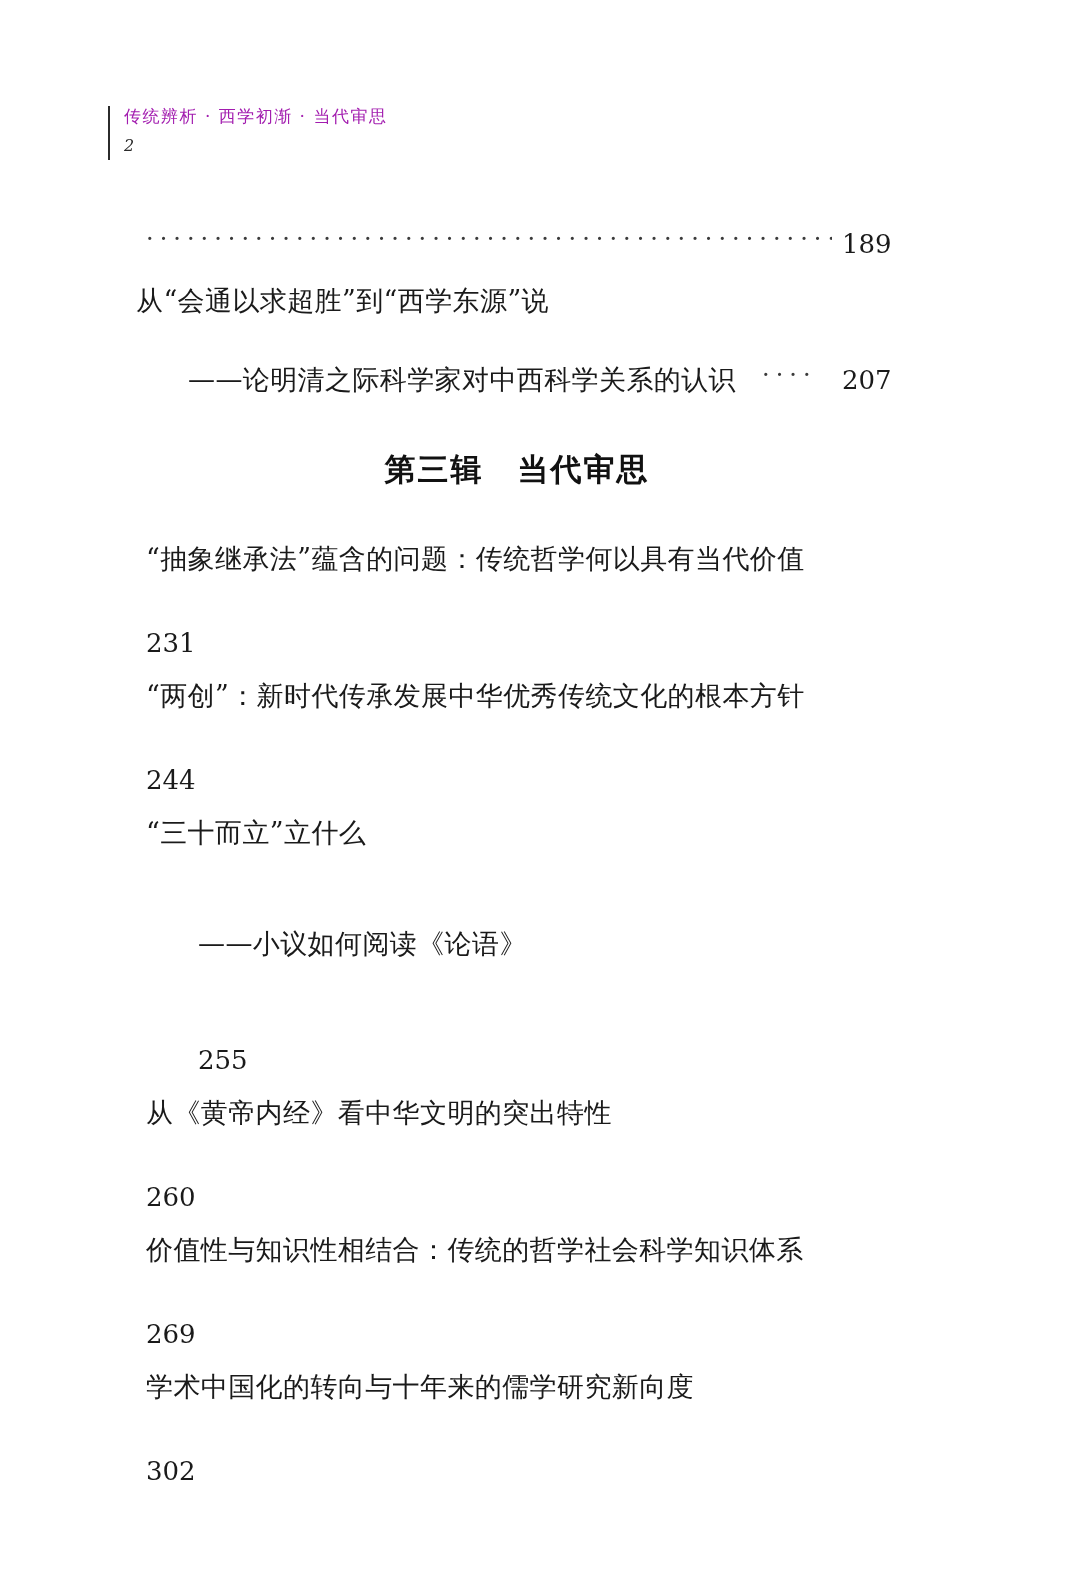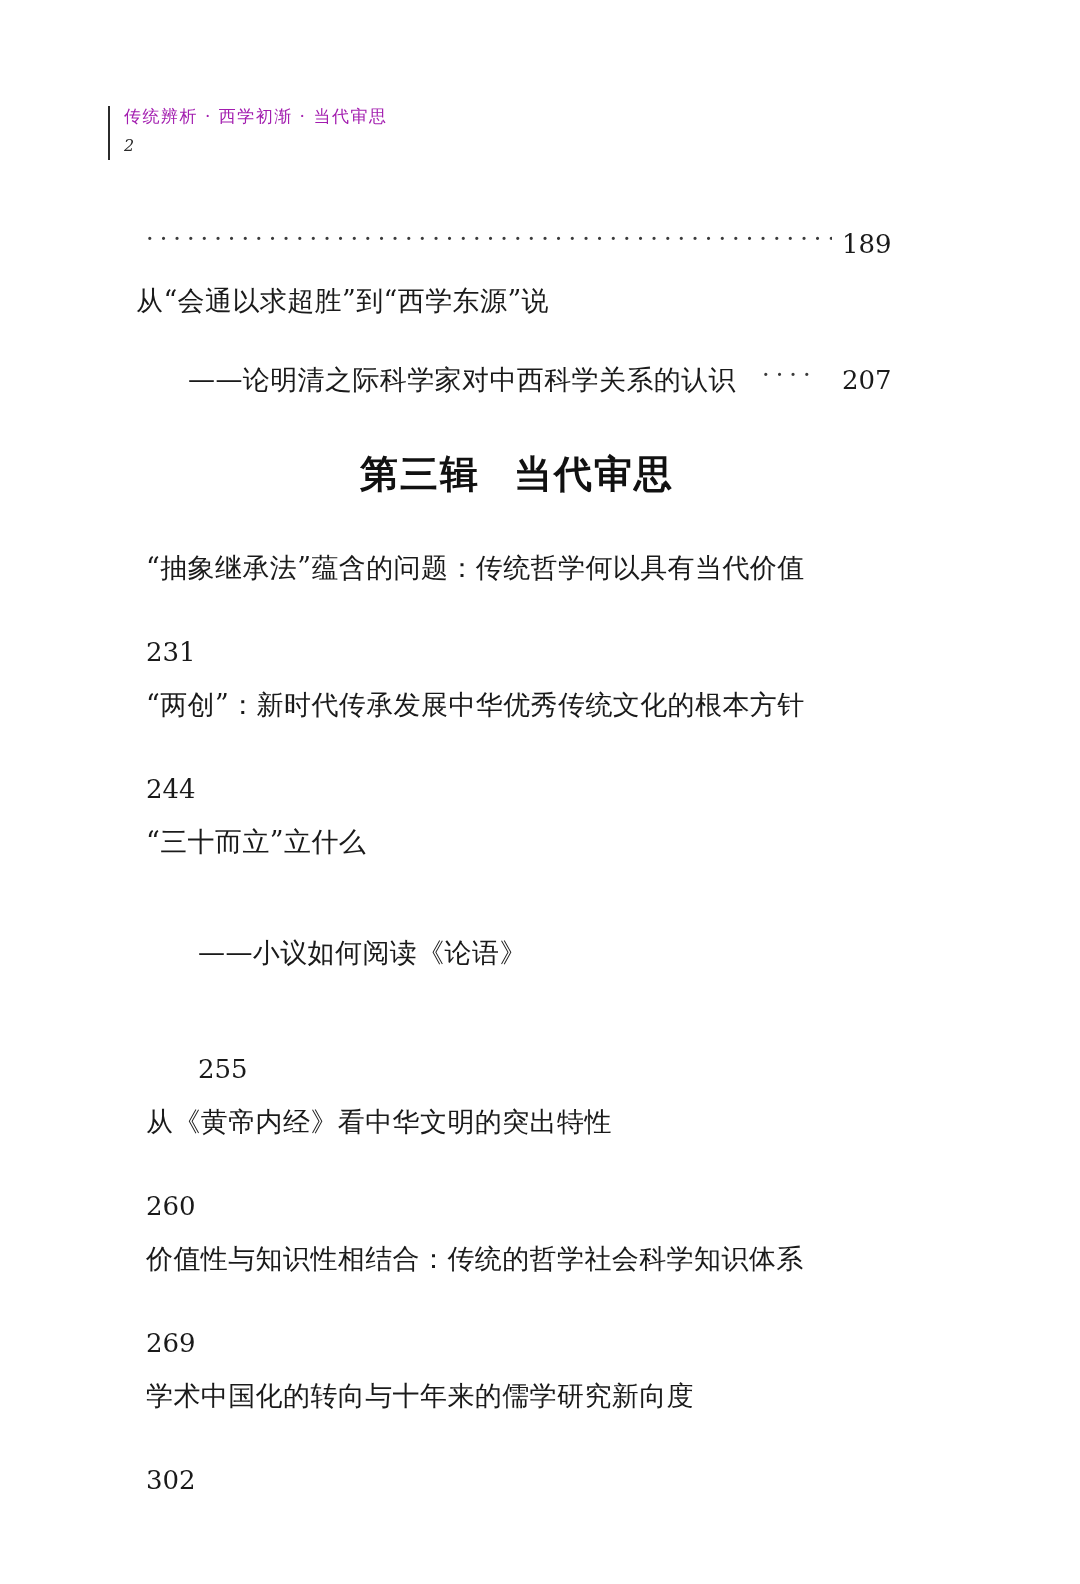--- a/index.html
+++ b/index.html
@@ -96,21 +96,21 @@
     flex: 0 0 auto;
     width: 56px;
     text-align: left;
     font-size: 26px;
     font-family: "DejaVu Serif", "Liberation Serif", serif;
     margin-top: 31px;
   }
 
   .part-title {
     text-align: center;
-    font-size: 38px;
+    font-size: 31px;
     font-weight: bold;
     letter-spacing: 2px;
     margin: 56px 0 54px 0;
     color: #111;
   }
   .part-title .gap { display: inline-block; width: 34px; }
   .group { margin-top: 0; }
   .group.second .entry { margin-bottom: 26px; flex-direction: column; }
 </style>
 </head>

